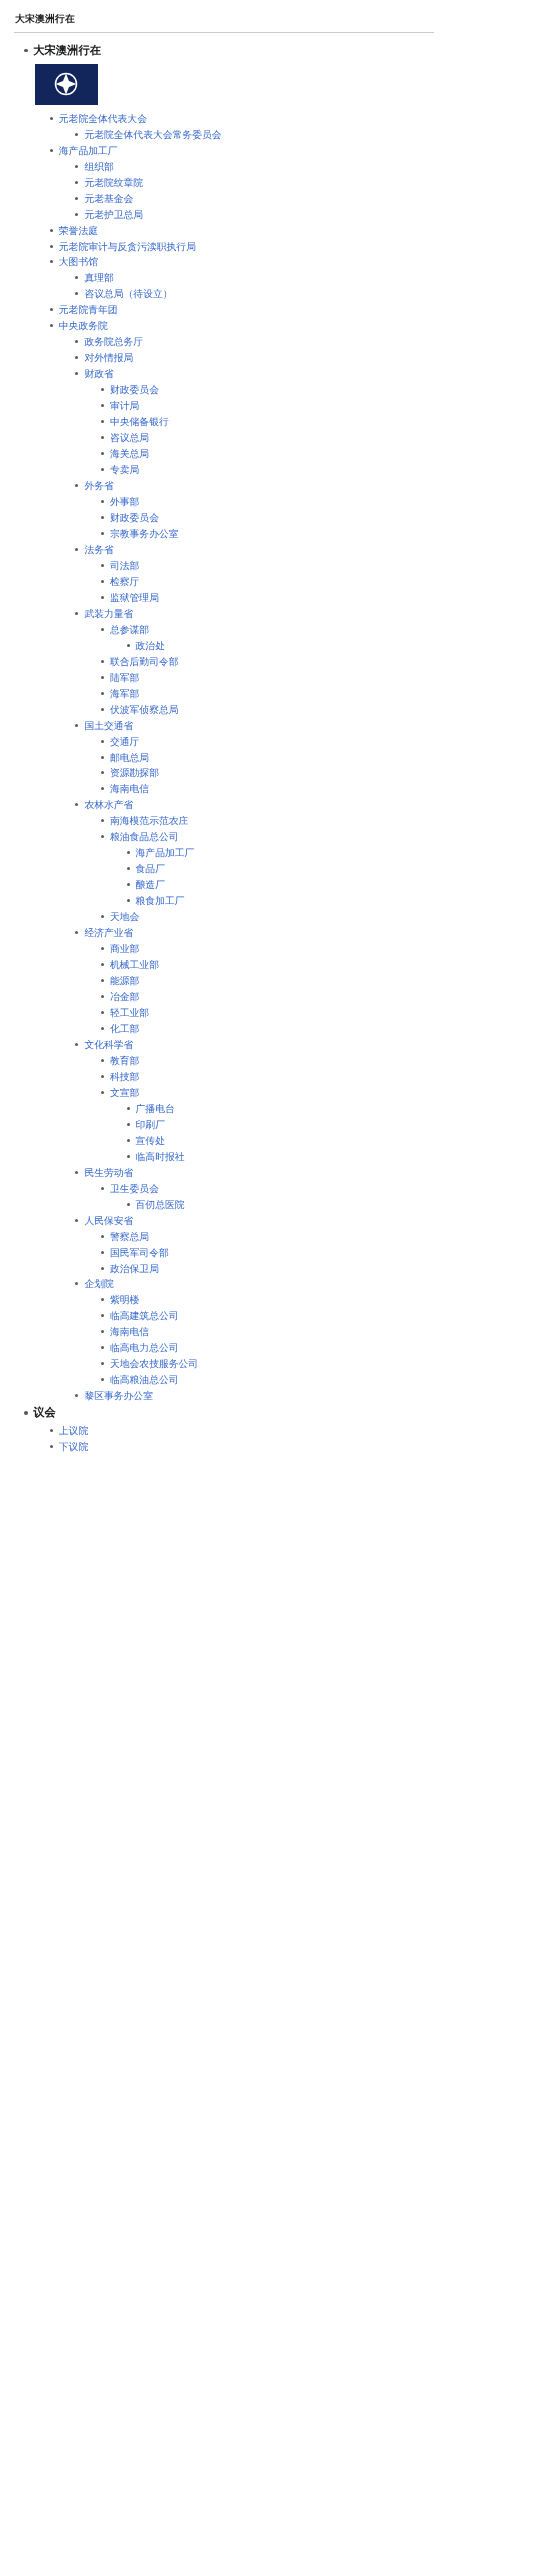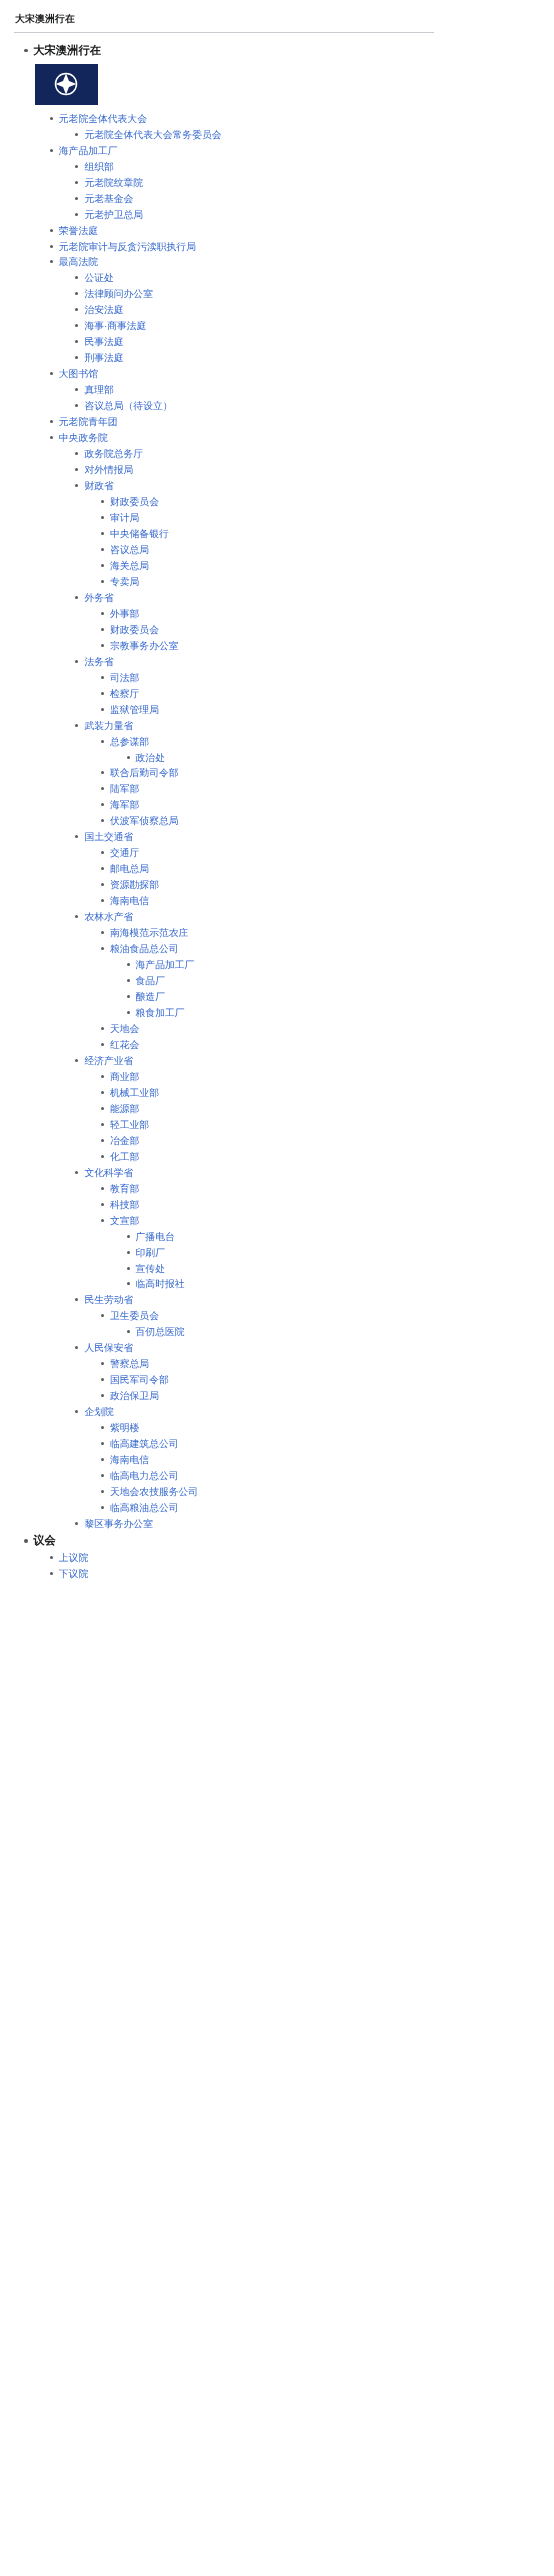--- a/index.html
+++ b/index.html
@@ -103,28 +103,20 @@
               <li class="lvl3"><span class="node-label">元老院全体代表大会常务委员会</span></li>
             </ul></li>
           <li class="lvl2"><span class="node-label">海产品加工厂</span><ul class="tree">
               <li class="lvl3"><span class="node-label">组织部</span></li>
               <li class="lvl3"><span class="node-label">元老院纹章院</span></li>
               <li class="lvl3"><span class="node-label">元老基金会</span></li>
               <li class="lvl3"><span class="node-label">元老护卫总局</span></li>
             </ul></li>
           <li class="lvl2"><span class="node-label">荣誉法庭</span></li>
           <li class="lvl2"><span class="node-label">元老院审计与反贪污渎职执行局</span></li>
-          <li class="lvl2"><span class="node-label">最高法院</span><ul class="tree">
-              <li class="lvl3"><span class="node-label">公证处</span></li>
-              <li class="lvl3"><span class="node-label">法律顾问办公室</span></li>
-              <li class="lvl3"><span class="node-label">治安法庭</span></li>
-              <li class="lvl3"><span class="node-label">海事·商事法庭</span></li>
-              <li class="lvl3"><span class="node-label">民事法庭</span></li>
-              <li class="lvl3"><span class="node-label">刑事法庭</span></li>
-            </ul></li>
           <li class="lvl2"><span class="node-label">大图书馆</span><ul class="tree">
               <li class="lvl3"><span class="node-label">真理部</span></li>
               <li class="lvl3"><span class="node-label">咨议总局（待设立）</span></li>
             </ul></li>
           <li class="lvl2"><span class="node-label">元老院青年团</span></li>
           <li class="lvl2"><span class="node-label">中央政务院</span><ul class="tree">
               <li class="lvl3"><span class="node-label">政务院总务厅</span></li>
               <li class="lvl3"><span class="node-label">对外情报局</span></li>
               <li class="lvl3"><span class="node-label">财政省</span><ul class="tree">
                   <li class="lvl4"><span class="node-label">财政委员会</span></li>
@@ -161,28 +153,27 @@
                 </ul></li>
               <li class="lvl3"><span class="node-label">农林水产省</span><ul class="tree">
                   <li class="lvl4"><span class="node-label">南海模范示范农庄</span></li>
                   <li class="lvl4"><span class="node-label">粮油食品总公司</span><ul class="tree">
                       <li class="lvl5"><span class="node-label">海产品加工厂</span></li>
                       <li class="lvl5"><span class="node-label">食品厂</span></li>
                       <li class="lvl5"><span class="node-label">酿造厂</span></li>
                       <li class="lvl5"><span class="node-label">粮食加工厂</span></li>
                     </ul></li>
                   <li class="lvl4"><span class="node-label">天地会</span></li>
-                  <li class="lvl4"><span class="node-label">红花会</span></li>
                 </ul></li>
               <li class="lvl3"><span class="node-label">经济产业省</span><ul class="tree">
                   <li class="lvl4"><span class="node-label">商业部</span></li>
                   <li class="lvl4"><span class="node-label">机械工业部</span></li>
                   <li class="lvl4"><span class="node-label">能源部</span></li>
+                  <li class="lvl4"><span class="node-label">冶金部</span></li>
                   <li class="lvl4"><span class="node-label">轻工业部</span></li>
-                  <li class="lvl4"><span class="node-label">冶金部</span></li>
                   <li class="lvl4"><span class="node-label">化工部</span></li>
                 </ul></li>
               <li class="lvl3"><span class="node-label">文化科学省</span><ul class="tree">
                   <li class="lvl4"><span class="node-label">教育部</span></li>
                   <li class="lvl4"><span class="node-label">科技部</span></li>
                   <li class="lvl4"><span class="node-label">文宣部</span><ul class="tree">
                       <li class="lvl5"><span class="node-label">广播电台</span></li>
                       <li class="lvl5"><span class="node-label">印刷厂</span></li>
                       <li class="lvl5"><span class="node-label">宣传处</span></li>
                       <li class="lvl5"><span class="node-label">临高时报社</span></li>

